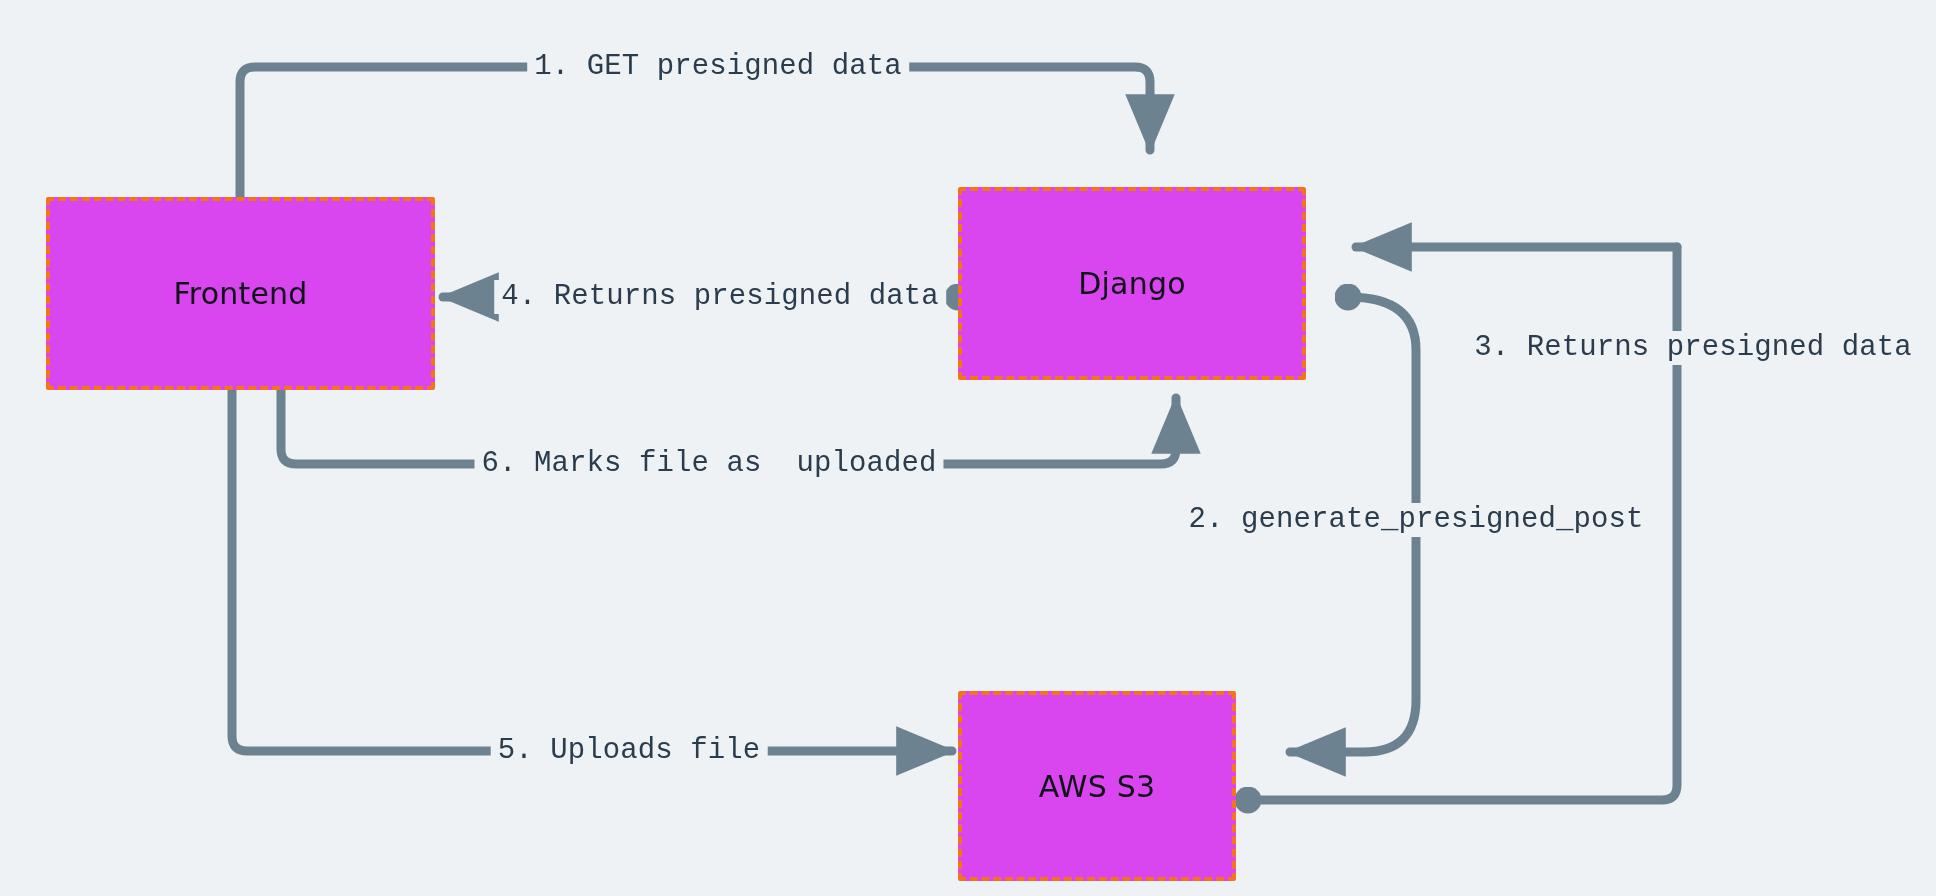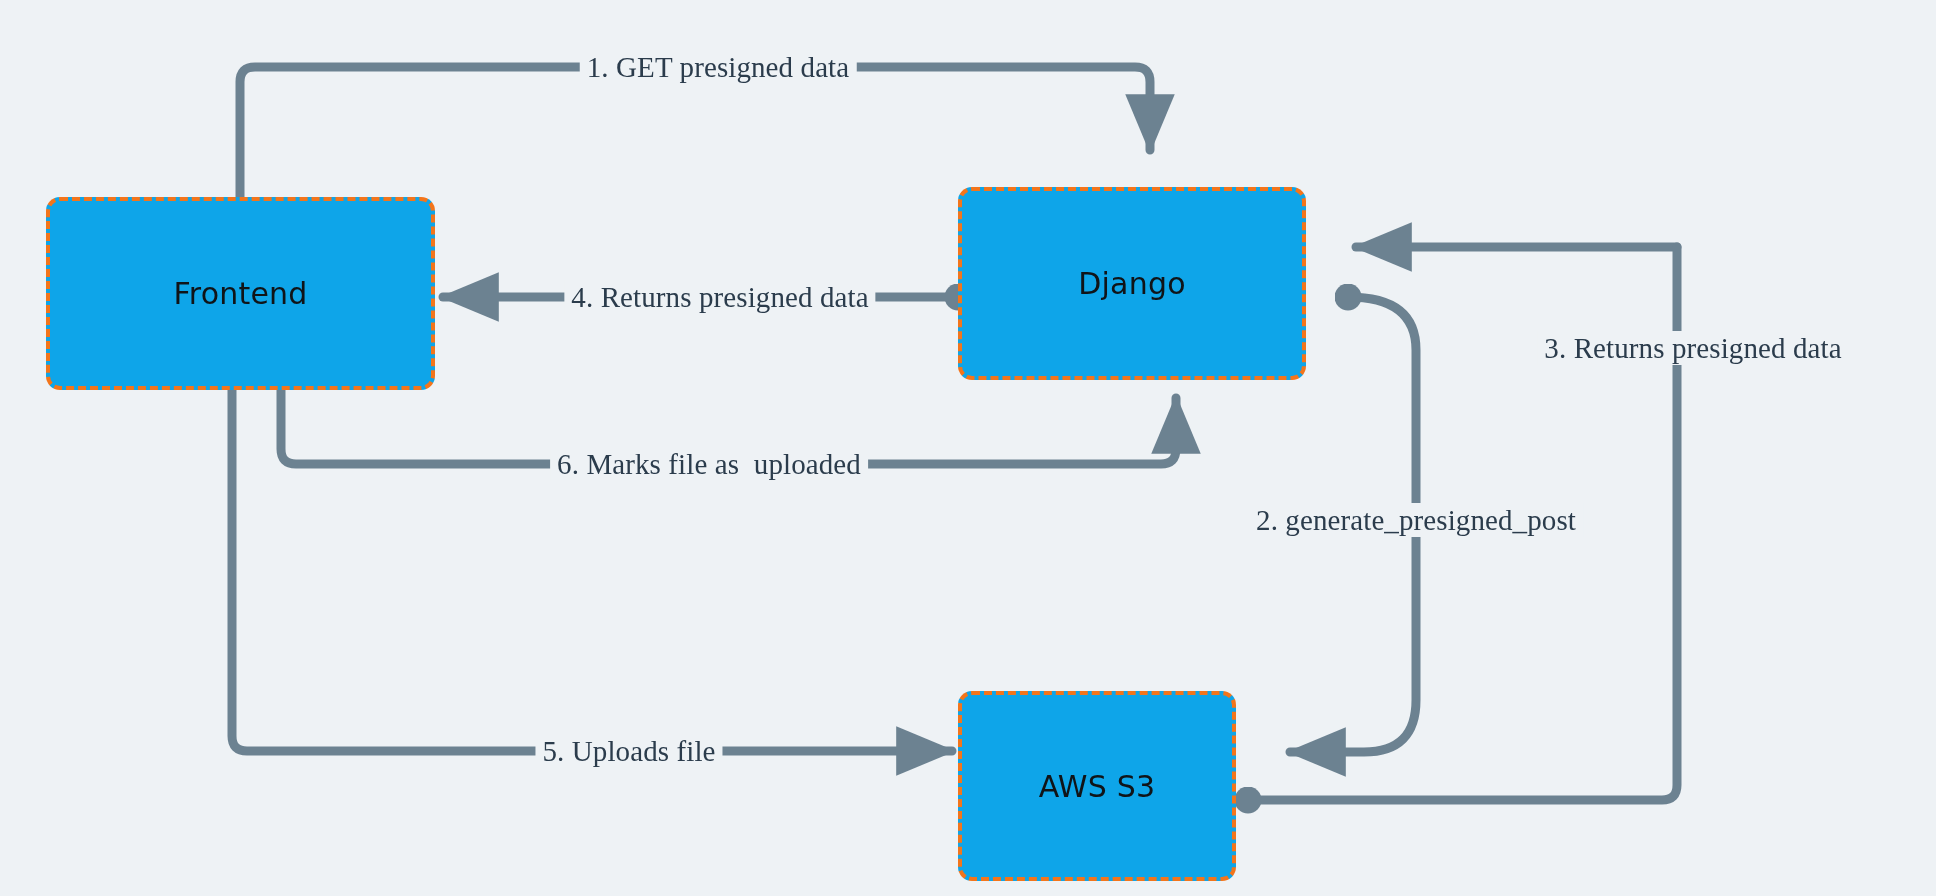--- a/index.html
+++ b/index.html
@@ -20,40 +20,40 @@
     background: #eef2f5;
   }
   #edge-layer {
     position: absolute;
     inset: 0;
     width: 1936px;
     height: 896px;
   }
   .node {
     position: absolute;
-    background: #0ea5e9;
+    background: #d946ef;
     border: 4px dashed #f3751b;
-    border-radius: 14px;
+    border-radius: 2px;
     box-sizing: border-box;
     display: flex;
     align-items: center;
     justify-content: center;
   }
   .node-label {
     font-size: 30px;
     color: #101418;
     font-family: "DejaVu Sans", "Liberation Sans", sans-serif;
     letter-spacing: 0.2px;
     white-space: pre;
   }
   .edge-label {
     position: absolute;
     font-size: 29px;
     color: #2b3c4c;
-    font-family: Liberation Serif, serif;
+    font-family: Liberation Mono, monospace;
     white-space: pre;
     background: #eef2f5;
     padding: 0 7px;
     line-height: 34px;
     transform: translate(-50%, -50%);
     letter-spacing: 0.1px;
   }
 </style>
 </head>
 <body>

